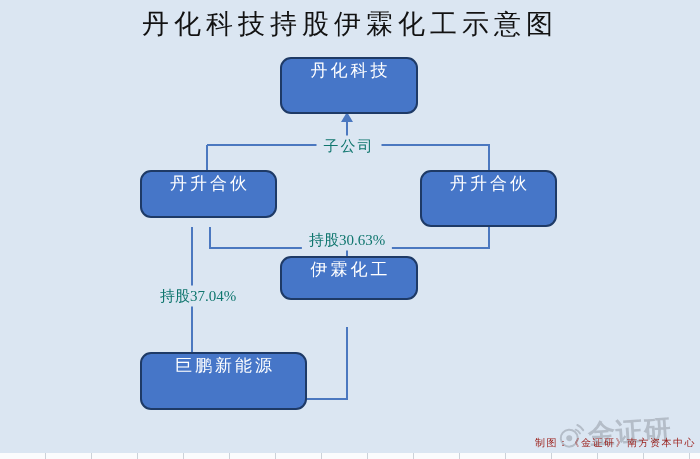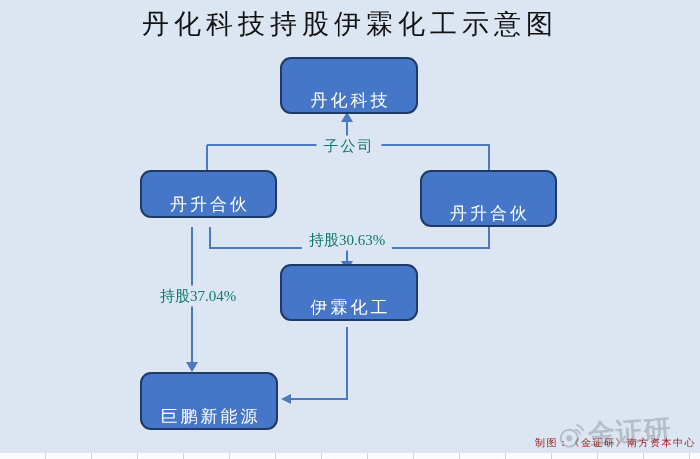--- a/index.html
+++ b/index.html
@@ -1,27 +1,27 @@
 <!DOCTYPE html>
 <html><head>
 <meta charset="utf-8">
 <style>
   html,body{margin:0;padding:0;background:#dbe6f2}
   .stage{position:relative;width:700px;height:459px;background:#dbe6f2;
          font-family:"Liberation Serif","DejaVu Serif",serif;overflow:hidden}
   .title{position:absolute;top:6px;left:0;width:100%;text-align:center;
          font-size:27px;font-weight:normal;letter-spacing:5px;color:#121212}
   .node{position:absolute;background:#4676c8;border:2px solid #1e3a66;border-radius:11px;
-        color:#ffffff;display:flex;align-items:flex-end;justify-content:center;
+        color:#ffffff;display:flex;align-items:flex-start;justify-content:center;
         font-size:17px;letter-spacing:3px;box-sizing:border-box;text-indent:3px}
   #n-danhua  {left:280px;top:57px; width:138px;height:57px}
   #n-dansheng{left:140px;top:170px;width:137px;height:48px}
   #n-danmao  {left:420px;top:170px;width:137px;height:57px}
-  #n-yilin   {left:280px;top:264px;width:138px;height:57px}
-  #n-jupeng  {left:140px;top:372px;width:138px;height:58px}
+  #n-yilin   {left:280px;top:256px;width:138px;height:44px}
+  #n-jupeng  {left:140px;top:352px;width:167px;height:58px}
   .line{position:absolute;background:#4b78c0}
   #l-up        {left:346px;top:121px;width:2px;height:25px}
   #l-sub-h     {left:207px;top:144px;width:283px;height:2px}
   #l-sub-left  {left:206px;top:145px;width:2px;height:26px}
   #l-sub-right {left:488px;top:145px;width:2px;height:26px}
   #l-mid-left  {left:209px;top:227px;width:2px;height:22px}
   #l-mid-right {left:488px;top:227px;width:2px;height:22px}
   #l-mid-h     {left:210px;top:247px;width:280px;height:2px}
   #l-mid-down  {left:346px;top:248px;width:2px;height:14px}
   #l-left-long {left:191px;top:227px;width:2px;height:137px}

